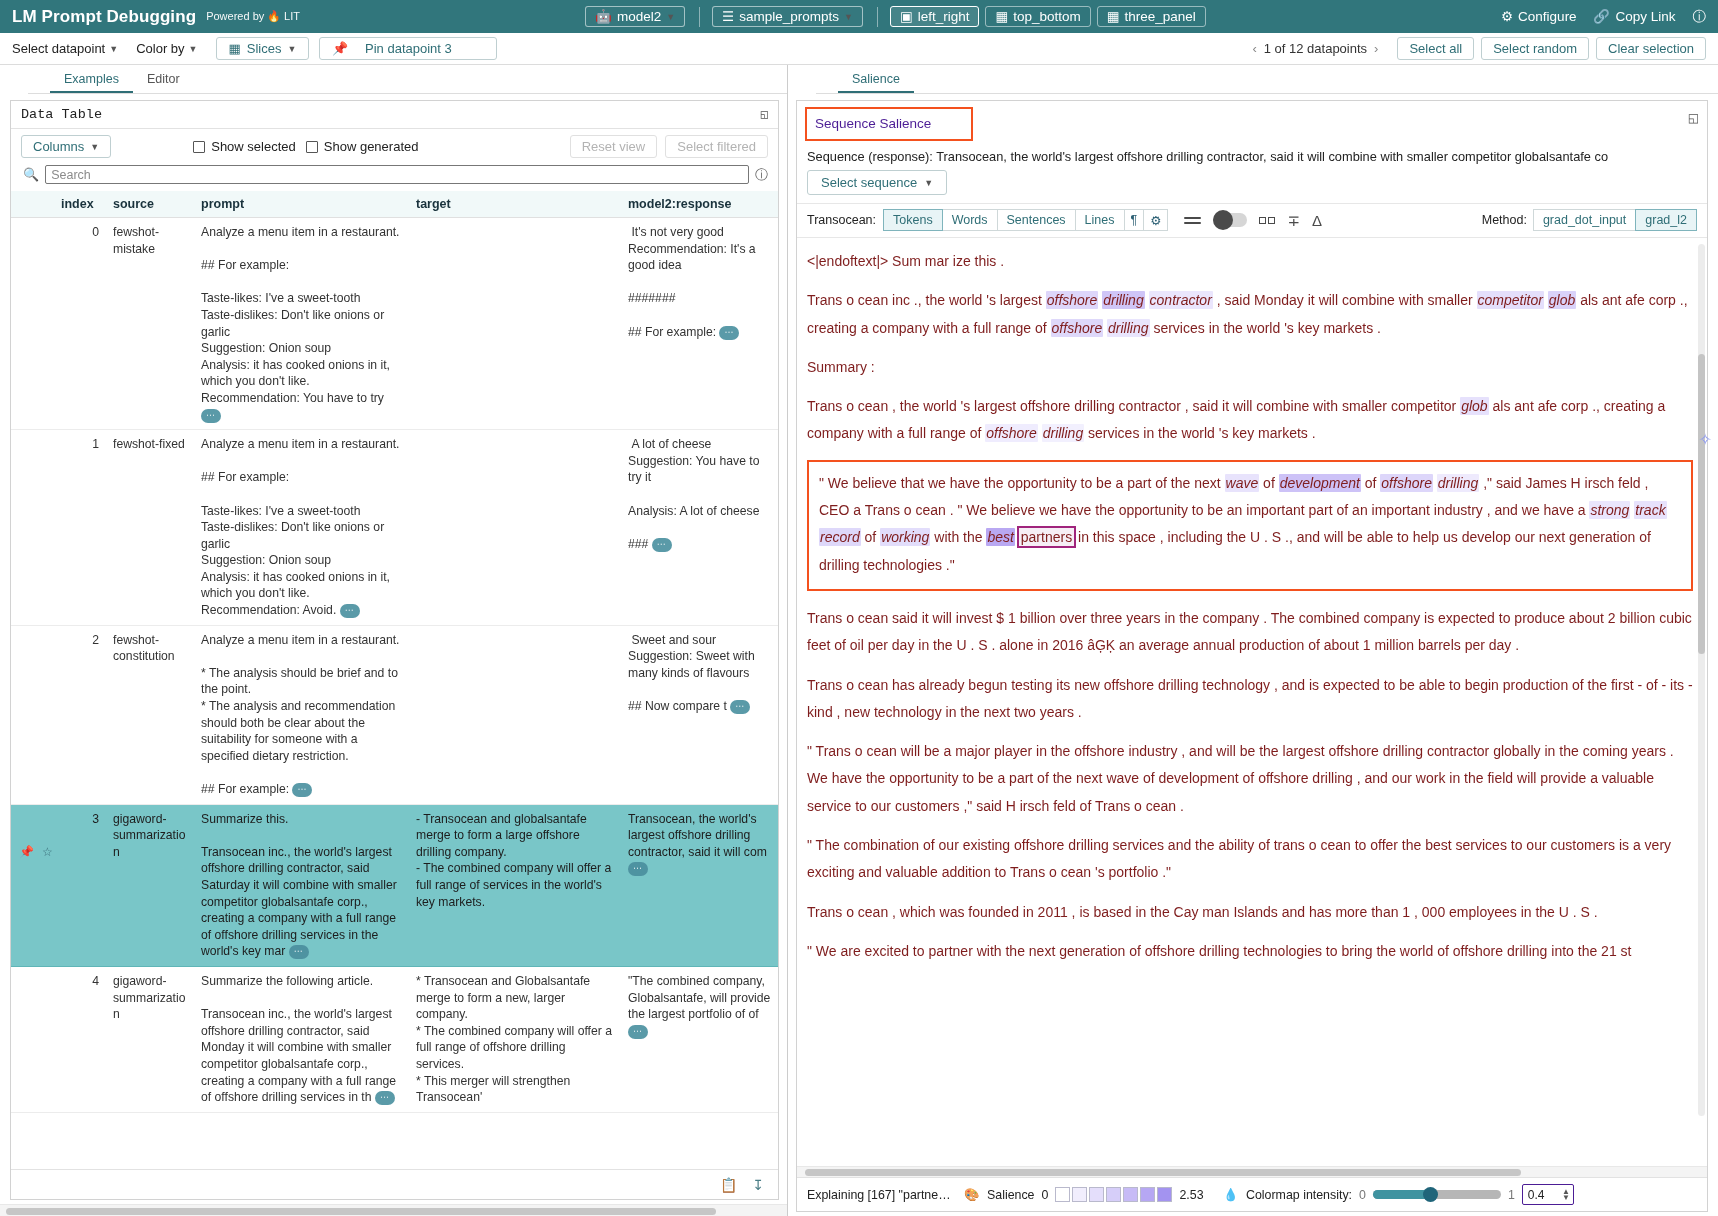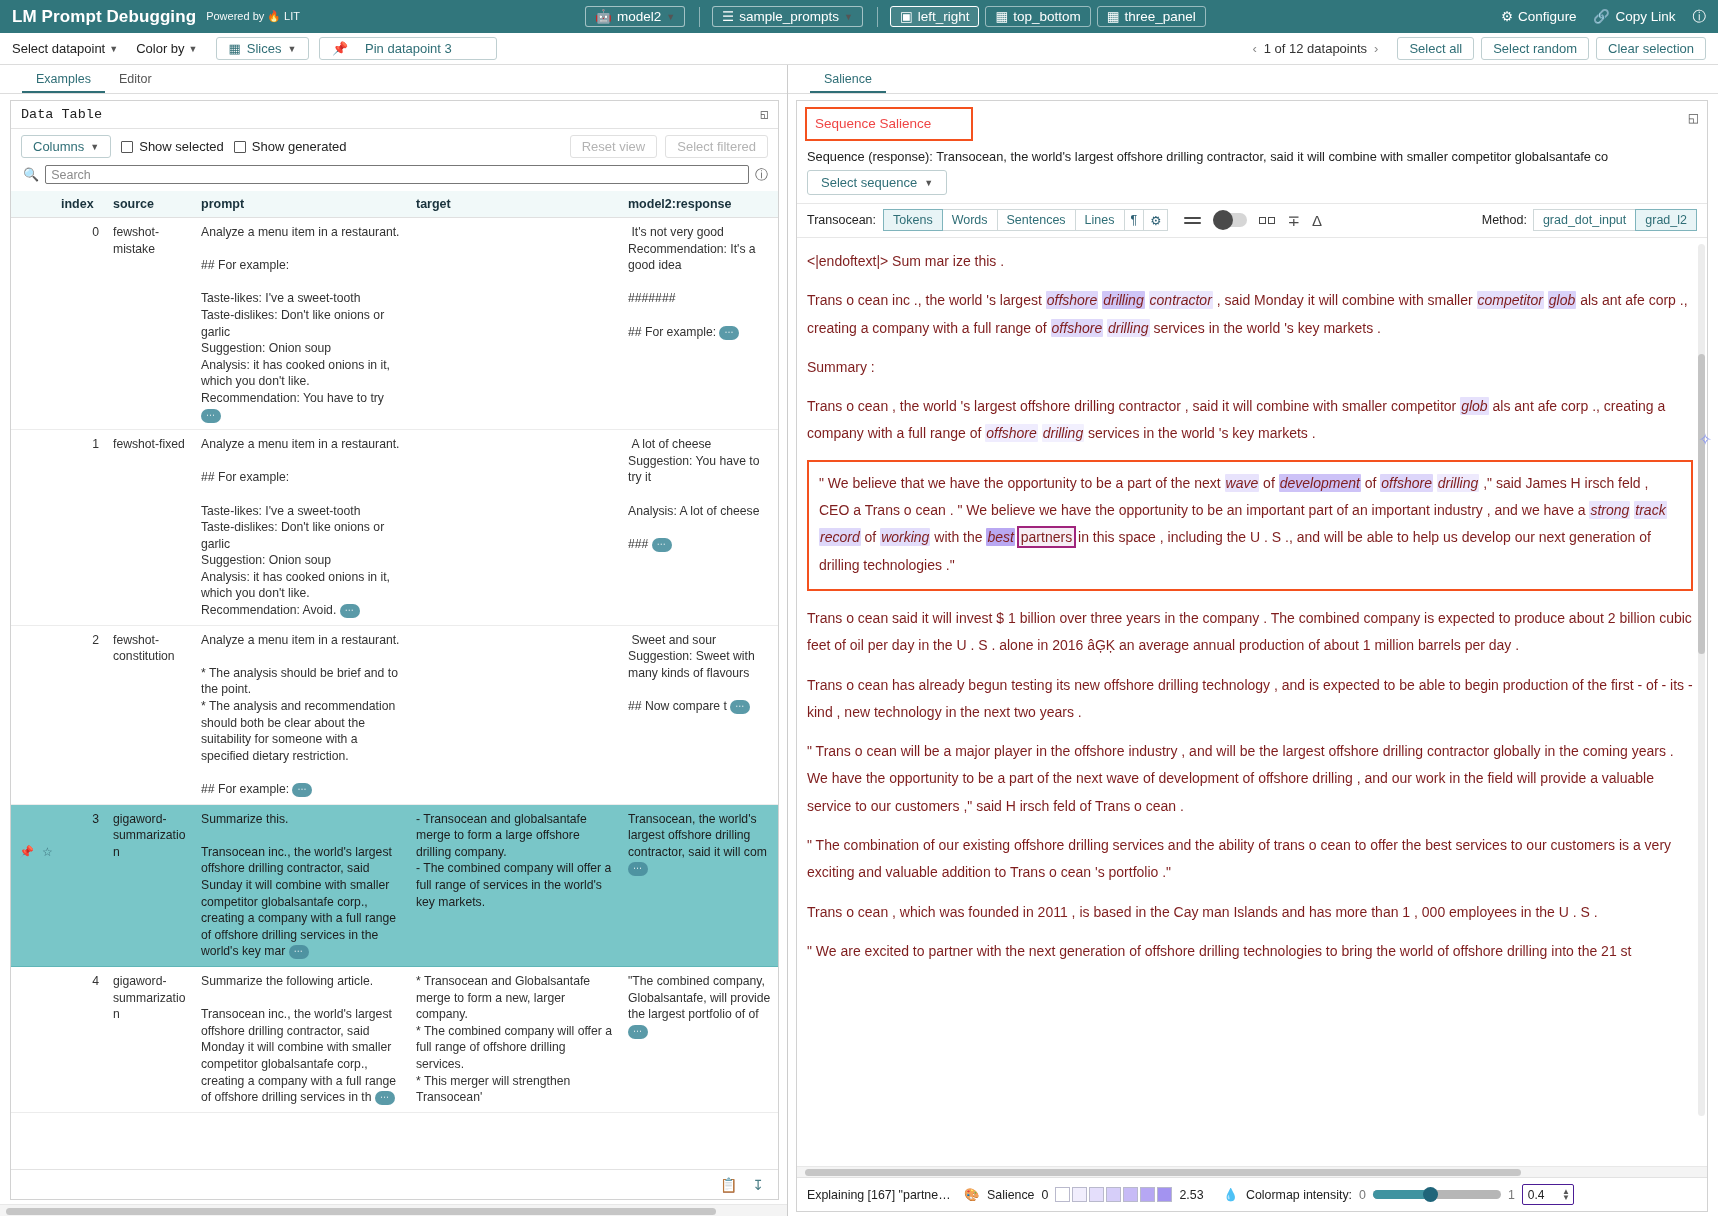--- a/index.html
+++ b/index.html
@@ -63,21 +63,21 @@
     margin-left: 7px; height: 23px;
   }
 
   
   .main { flex: 1; display: flex; min-height: 0; background: #fff; }
   .pane-left { width: 788px; display: flex; flex-direction: column; min-width: 0; border-right: 1px solid #ccc; }
   .pane-right { flex: 1; display: flex; flex-direction: column; min-width: 0; }
 
   .tabrow {
     height: 29px; display: flex; align-items: flex-end; padding-left: 22px;
-    background: #fff; border-bottom: 1px solid #ddd; flex: none;
+    background: #fff; border-bottom: 1px solid #ddd; flex: none; margin-left: 28px;
   }
   .tab {
     font-size: 12.5px; color: #2f6e76; padding: 4px 14px 5px 14px;
     cursor: pointer; border-bottom: 2px solid transparent;
   }
   .tab.active { border-bottom-color: #2f6e76; }
   .tab.inactive { color: #555; }
 
   .module {
     margin: 6px 8px 4px 10px; border: 1px solid #d2d2d2; background: #fff;
@@ -143,21 +143,21 @@
   tr.selected .ellipsis-badge { background: #4e93a1; }
 
   .dt-footer {
     height: 30px; border-top: 1px solid #e2e2e2; display: flex; align-items: center;
     justify-content: flex-end; gap: 14px; padding: 0 14px; flex: none; color: #4a7d86; font-size: 14px;
   }
   .hscroll-outer { height: 12px; background: #f4f4f4; border-top: 1px solid #e8e8e8; flex: none; position: relative; }
   .hscroll-thumb { position: absolute; left: 6px; top: 3px; height: 7px; width: 710px; background: #c6c6c6; border-radius: 4px; }
   .sal-title-box {
     display: inline-block; border: 2.5px solid #f4511e; padding: 7px 16px 8px 8px;
-    font-size: 13.5px; color: #ef4444; background: #fff; min-width: 168px;
+    font-size: 13.5px; color: #4c1d95; background: #fff; min-width: 168px;
   }
   .sal-module { margin: 6px 10px 4px 8px; border: 1px solid #d2d2d2; display: flex; flex-direction: column; flex: 1; min-height: 0; background: #fff; }
   .sal-module-top { display: flex; align-items: flex-start; padding: 6px 8px 0 8px; }
   .sal-expand { margin-left: auto; color: #555; font-size: 12px; cursor: pointer; padding-top: 4px; }
   .seq-resp {
     font-size: 12.8px; color: #222; padding: 8px 10px 4px 10px;
     white-space: nowrap; overflow: hidden; text-overflow: clip;
   }
   .select-seq-row { padding: 2px 10px 8px 10px; }
   .sel-seq-btn {
@@ -325,21 +325,21 @@
         <div class="module-header">
           <span>Data Table</span>
           <span class="expand">◱</span>
         </div>
 
         <div class="dt-controls">
           <div class="columns-btn">
             <span>Columns</span>
             <span class="caret">▼</span>
           </div>
-          <label class="chk-wrap" style="">
+          <label class="chk-wrap" style="margin-left:72px;">
             <span class="chk"></span>
             <span>Show selected</span>
           </label>
           <label class="chk-wrap">
             <span class="chk"></span>
             <span>Show generated</span>
           </label>
           <div class="dt-controls-right">
             <button class="btn-dim">Reset view</button>
             <button class="btn-dim">Select filtered</button>
@@ -439,21 +439,21 @@
                 <td>
                   <span class="pinstar">
                     <span>📌</span>
                     <span>☆</span>
                   </span>
                 </td>
                 <td class="idx">3</td>
                 <td>gigaword-summarization</td>
                 <td><span>Summarize this.
 
-Transocean inc., the world's largest offshore drilling contractor, said Sunday it will combine with smaller competitor globalsantafe corp., creating a company with a full range of offshore drilling services in the world's key mar</span> <span class="ellipsis-badge">⋯</span></td>
+Transocean inc., the world's largest offshore drilling contractor, said Saturday it will combine with smaller competitor globalsantafe corp., creating a company with a full range of offshore drilling services in the world's key mar</span> <span class="ellipsis-badge">⋯</span></td>
                 <td>- Transocean and globalsantafe merge to form a large offshore drilling company.
 - The combined company will offer a full range of services in the world's key markets.</td>
                 <td><span>Transocean, the world's largest offshore drilling contractor, said it will com</span> <span class="ellipsis-badge">⋯</span></td>
               </tr>
 
               <tr>
                 <td></td>
                 <td class="idx">4</td>
                 <td>gigaword-summarization</td>
                 <td><span>Summarize the following article.

